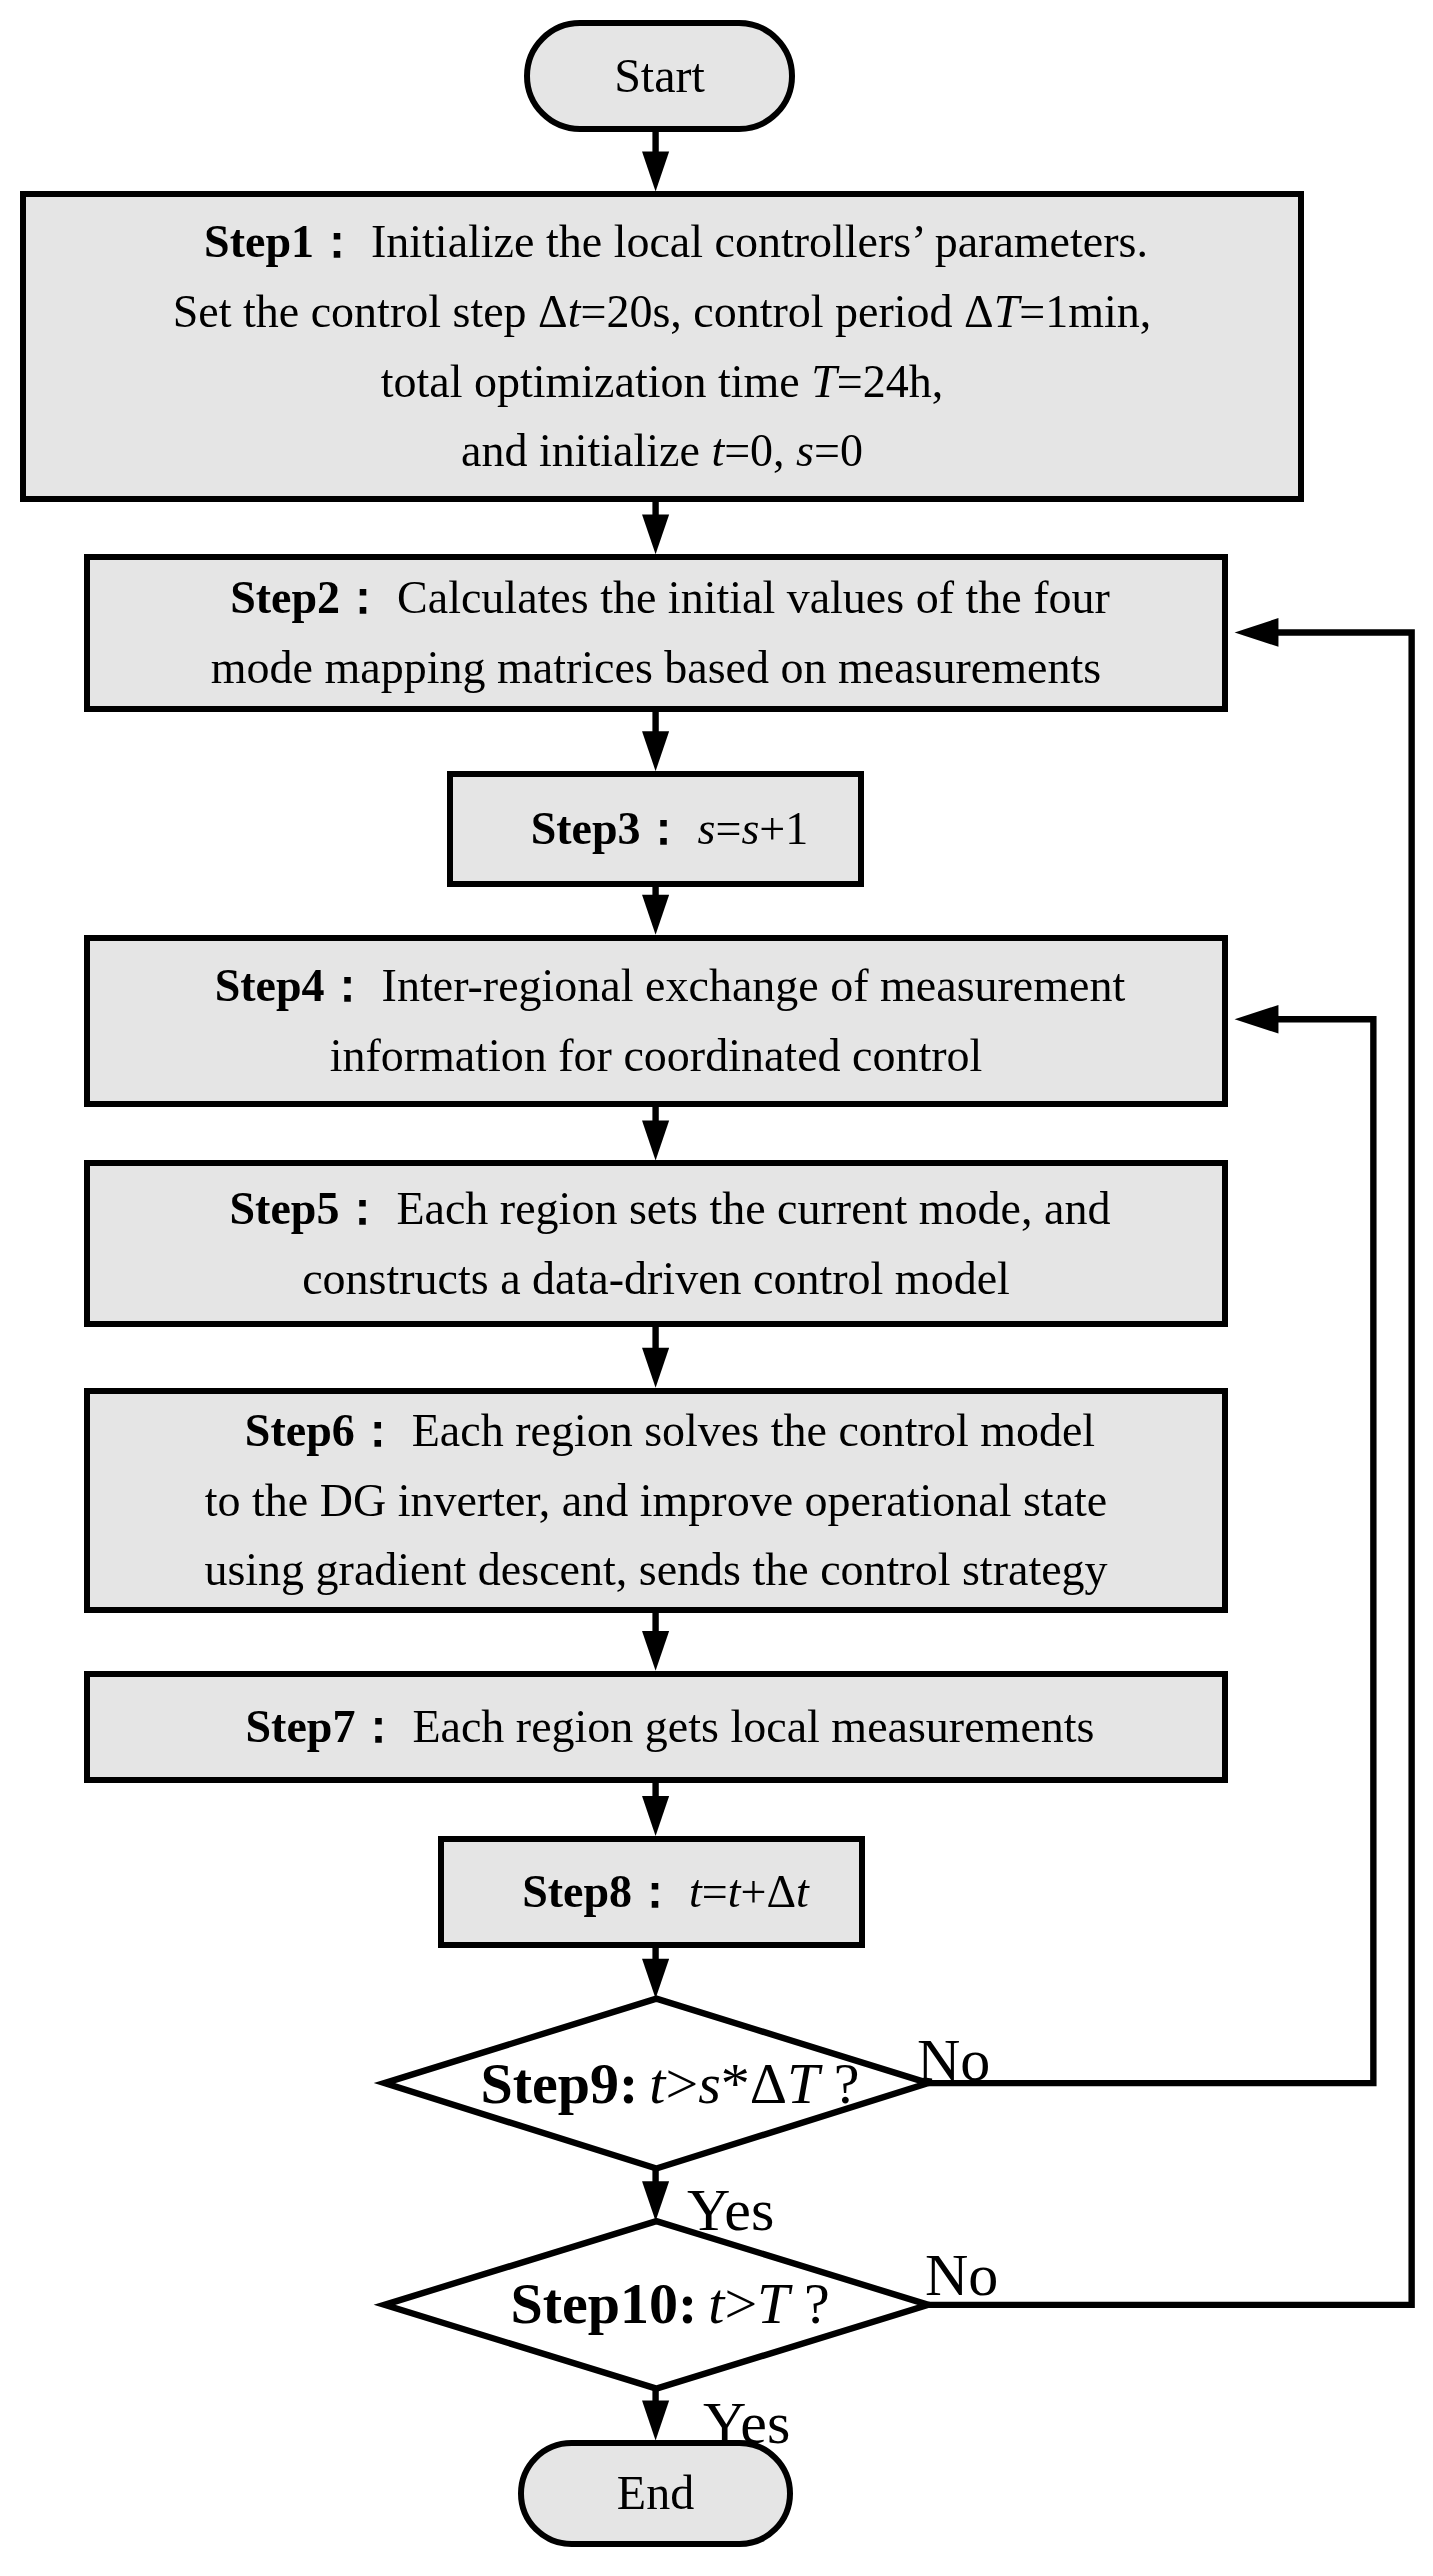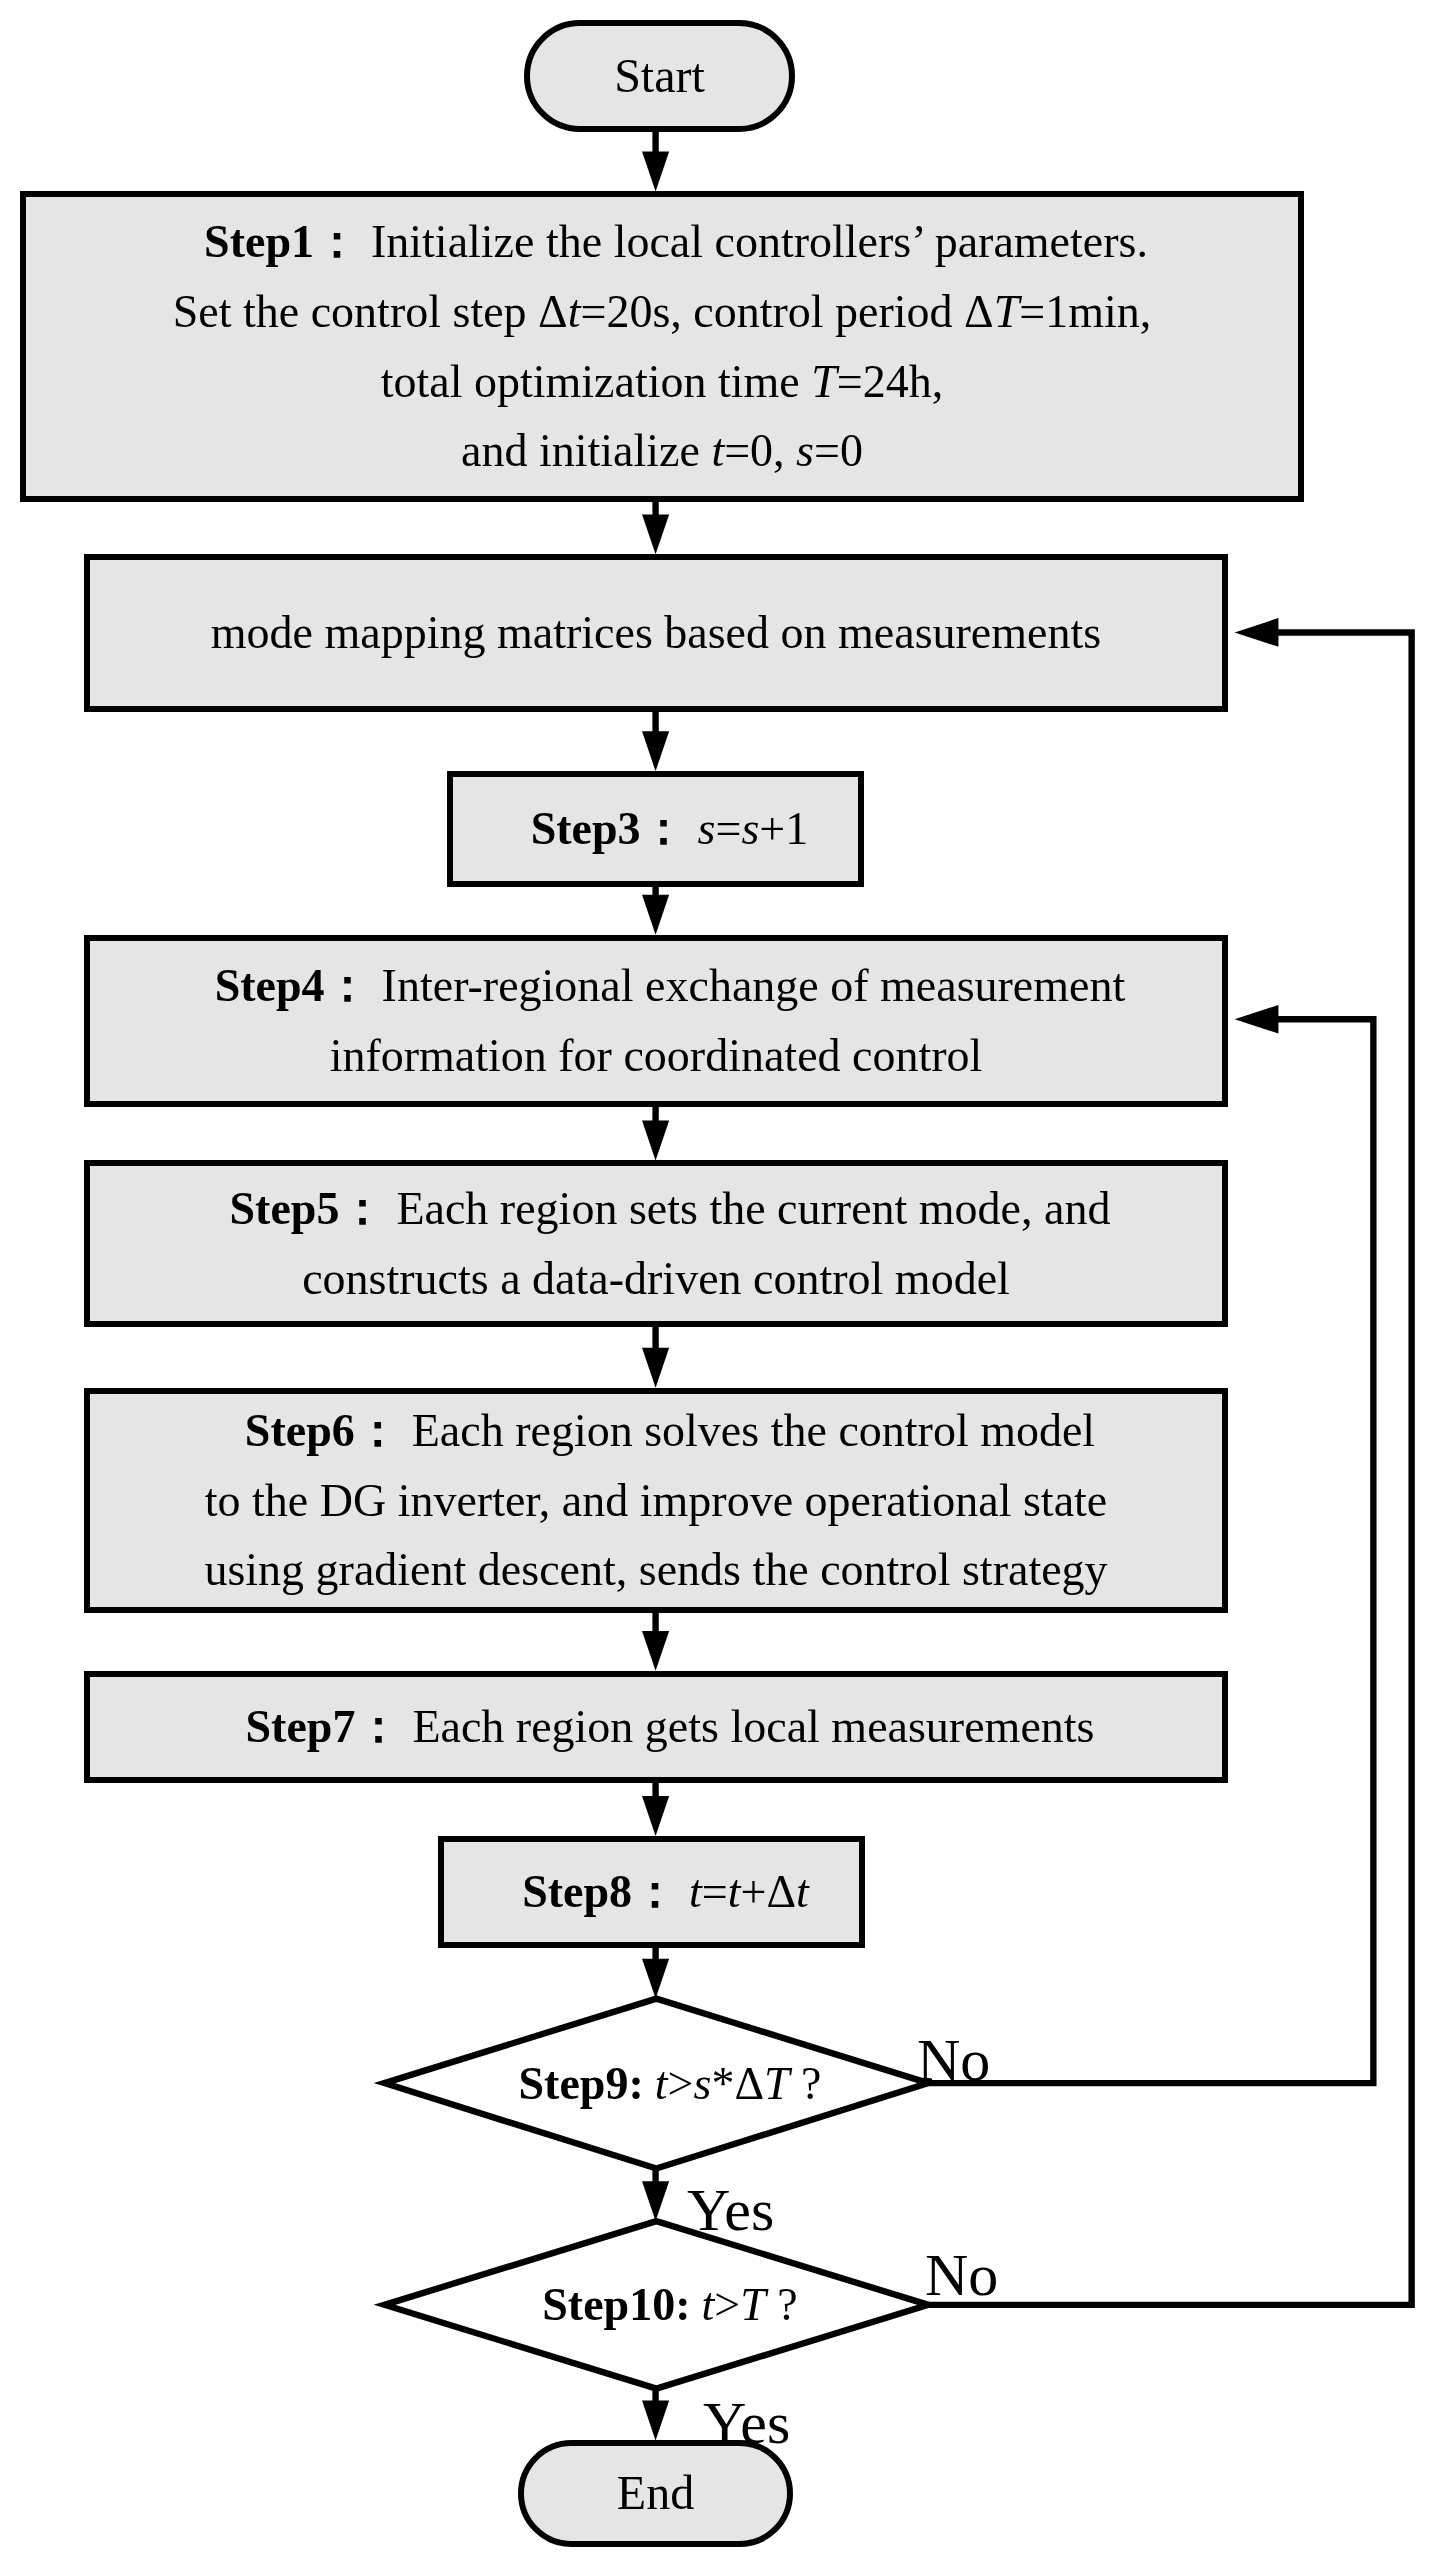--- a/index.html
+++ b/index.html
@@ -14,21 +14,21 @@
     display:flex; flex-direction:column; justify-content:center; align-items:center;
     text-align:center;
   }
   .stadium { border-radius:57px; font-size:48px; }
   .rect { font-size:46px; }
   .line { line-height:1.52; white-space:nowrap; }
   .lbl { font-weight:bold; margin-right:11px;margin-left:28px; }
   .it { font-style:italic; }
   .dtext {
     position:absolute; z-index:2; display:flex; align-items:center; justify-content:center;
-    font-size:46px; text-align:center;
+    font-size:58px; text-align:center;
   }
   .elabel { position:absolute; z-index:2; font-size:60px; line-height:1; }
 </style>
 </head>
 <body>
 
 <div class="canvas">
 
   <svg class="wires" width="1434" height="2576" viewBox="0 0 1798 3230">
     <g stroke="#000" stroke-width="8" fill="none">
@@ -70,20 +70,21 @@
   </div>
 
   <div class="node rect" style="left:20px; top:191px; width:1284px; height:311px;">
     <div class="line"><span class="lbl">Step1：</span><span>Initialize the local controllers’ parameters.</span></div>
     <div class="line"><span>Set the control step Δ</span><span class="it">t</span><span>=20s, control period Δ</span><span class="it">T</span><span>=1min,</span></div>
     <div class="line"><span>total optimization time </span><span class="it">T</span><span>=24h,</span></div>
     <div class="line"><span>and initialize </span><span class="it">t</span><span>=0, </span><span class="it">s</span><span>=0</span></div>
   </div>
 
   <div class="node rect" style="left:84px; top:554px; width:1144px; height:158px;">
+    <div class="line"><span class="lbl">Step2：</span><span>Calculates the initial values of the four</span></div>
     <div class="line"><span>mode mapping matrices based on measurements</span></div>
   </div>
 
   <div class="node rect" style="left:447px; top:771px; width:417px; height:116px;">
     <div class="line"><span class="lbl">Step3：</span><span class="it">s</span><span>=</span><span class="it">s</span><span>+1</span></div>
   </div>
 
   <div class="node rect" style="left:84px; top:935px; width:1144px; height:172px;">
     <div class="line"><span class="lbl">Step4：</span><span>Inter-regional exchange of measurement</span></div>
     <div class="line"><span>information for coordinated control</span></div>

